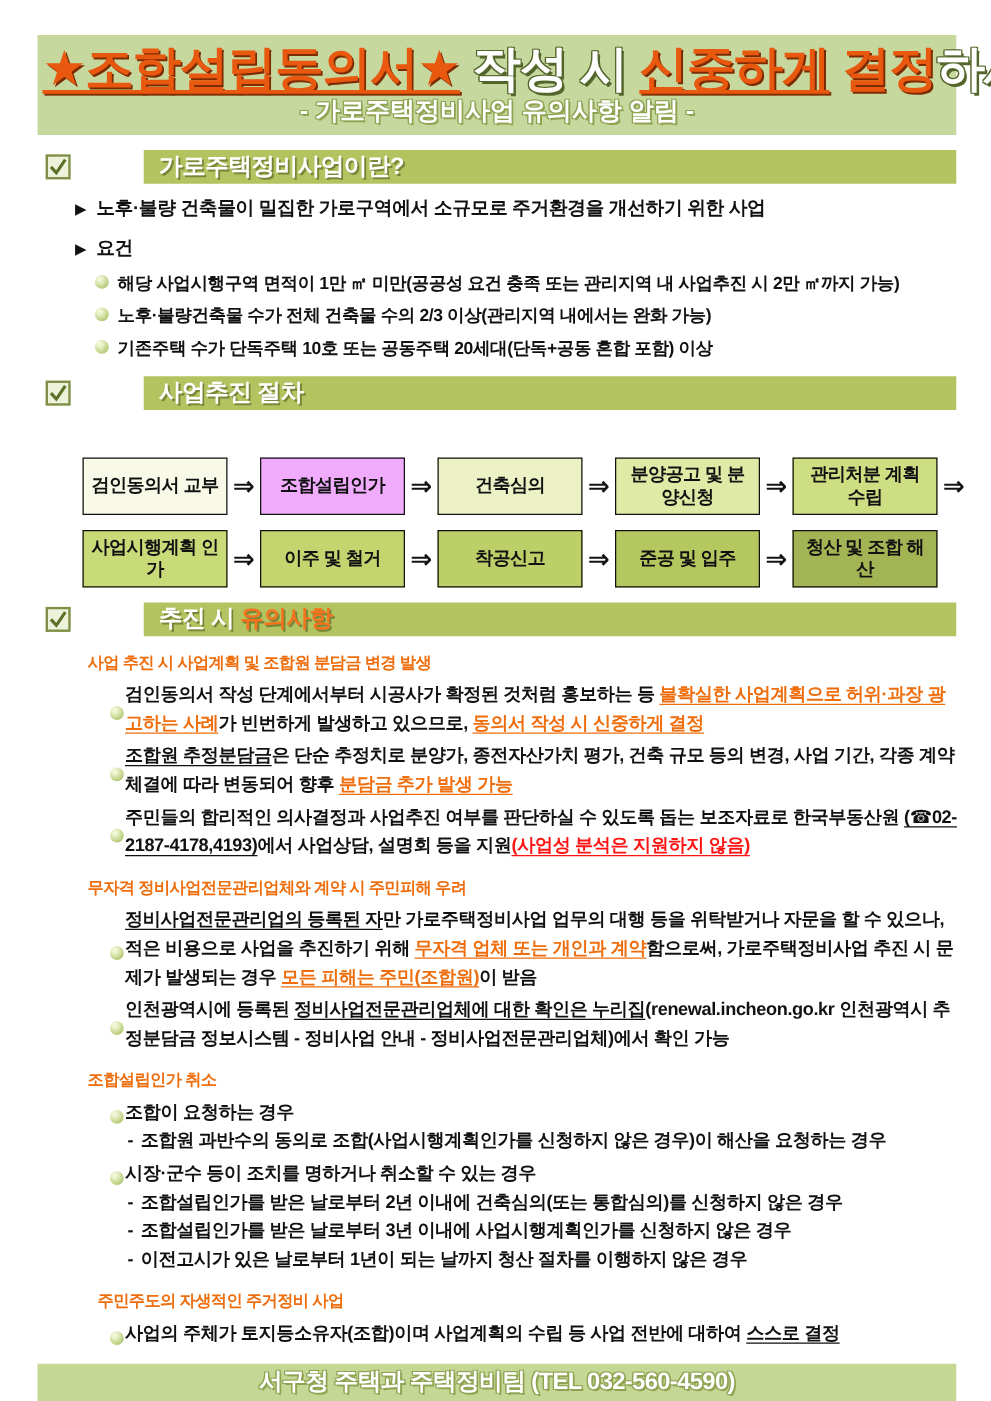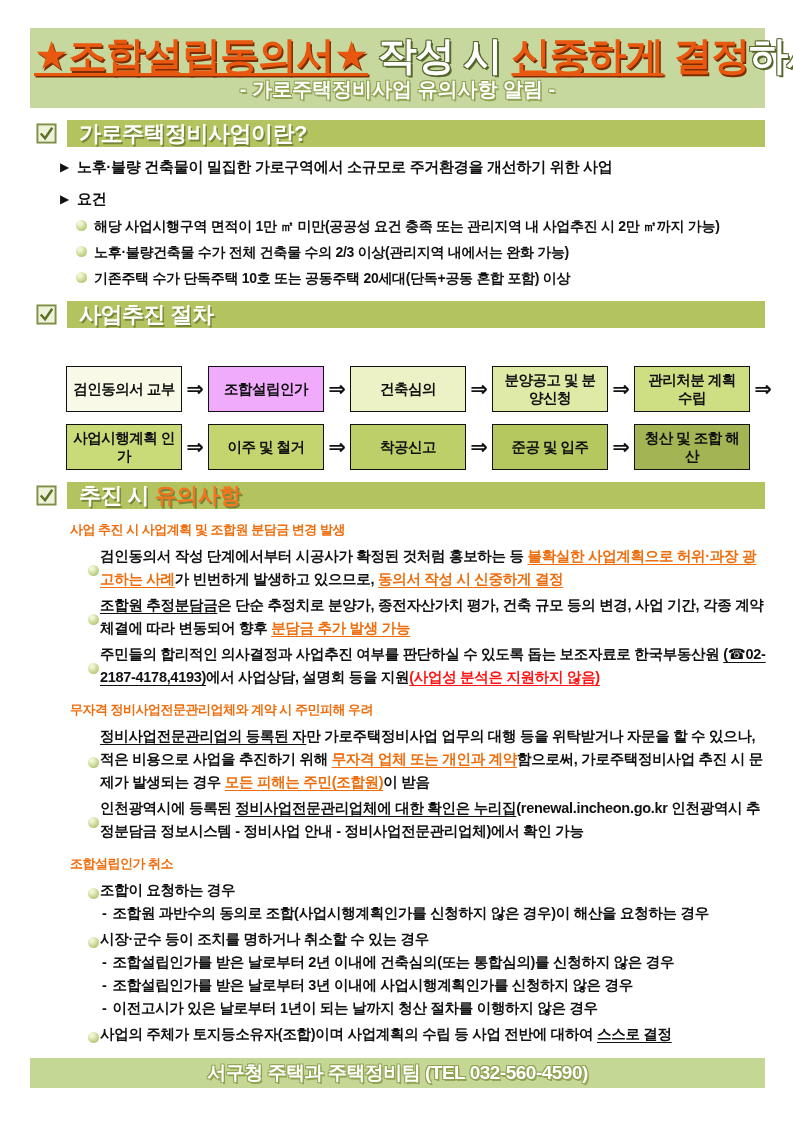--- a/index.html
+++ b/index.html
@@ -10,22 +10,22 @@
   .banner-title{font-size:39px;line-height:38px;letter-spacing:-1px;white-space:nowrap;}
   .banner-sub{font-size:20px;line-height:23px;margin-top:3px;color:#ffffff;
               text-shadow:1.5px 1.5px 0 #8fa352,-1px -1px 0 #8fa352,1px -1px 0 #8fa352,-1px 1px 0 #8fa352;}
   .seg-title-orange-u{color:#e8580f;text-decoration:underline;text-decoration-thickness:3px;text-underline-offset:4px;
               text-shadow:1.5px 1.5px 0 #7d2b00;}
   .seg-title-orange{color:#e8580f;text-shadow:1.5px 1.5px 0 #7d2b00;}
   .seg-title-white{color:#ffffff;text-shadow:2px 2px 0 #55662c,-1px -1px 0 #55662c,1px -1px 0 #55662c,-1px 1px 0 #55662c;}
   
   .sec-head{display:flex;align-items:center;gap:10px;margin:12px 28px 0 36px;}
   .checkbox{width:21px;height:21px;flex:0 0 21px;}
-  .sec-bar{flex:1;background:#b2c360;color:#fff;font-size:22px;line-height:27px;padding:0 12px;letter-spacing:-0.5px;
-           text-shadow:1.5px 1.5px 0 #76873a;}
+  .sec-bar{flex:1;background:#b2c360;color:#fff;font-size:19px;line-height:27px;padding:0 12px;letter-spacing:-0.5px;
+           text-shadow:1.5px 1.5px 0 #76873a;margin-left:48px;}
   .seg-bar-white{color:#ffffff;}
   .seg-bar-orange{color:#f4731c;}
   
   .s1{margin:0 26px 0 60px;font-size:15px;letter-spacing:-0.3px;}
   .tri-item{display:flex;gap:8px;margin-top:8px;line-height:23px;align-items:flex-start;}
   .tri{font-size:12px;margin-top:1px;}
   .req-item{display:flex;gap:7px;margin:4px 0 0 16px;line-height:22px;font-size:14px;align-items:flex-start;}
   .sphere{flex:0 0 11px;width:11px;height:11px;border-radius:50%;margin-top:5px;
           background:radial-gradient(circle at 35% 30%,#f0f5d4 15%,#c3d48b 60%,#9cb25c 100%);}
   
@@ -176,20 +176,21 @@
   </div>
   <div class="dash-item">
     <span>-</span>
     <div>조합설립인가를 받은 날로부터 3년 이내에 사업시행계획인가를 신청하지 않은 경우</div>
   </div>
   <div class="dash-item">
     <span>-</span>
     <div>이전고시가 있은 날로부터 1년이 되는 날까지 청산 절차를 이행하지 않은 경우</div>
   </div>
 
+  <div class="sub-title indent">주민주도의 자생적인 주거정비 사업</div>
   <div class="bullet">
     <span class="sphere"></span>
     <div class="btext"><span class="seg-plain">사업의 주체가 토지등소유자(조합)이며 사업계획의 수립 등 사업 전반에 대하여 </span><span class="seg-u">스스로 결정</span></div>
   </div>
 
   <div class="footer">서구청 주택과 주택정비팀 (TEL 032-560-4590)</div>
 
 </div>
 
 </body></html>

